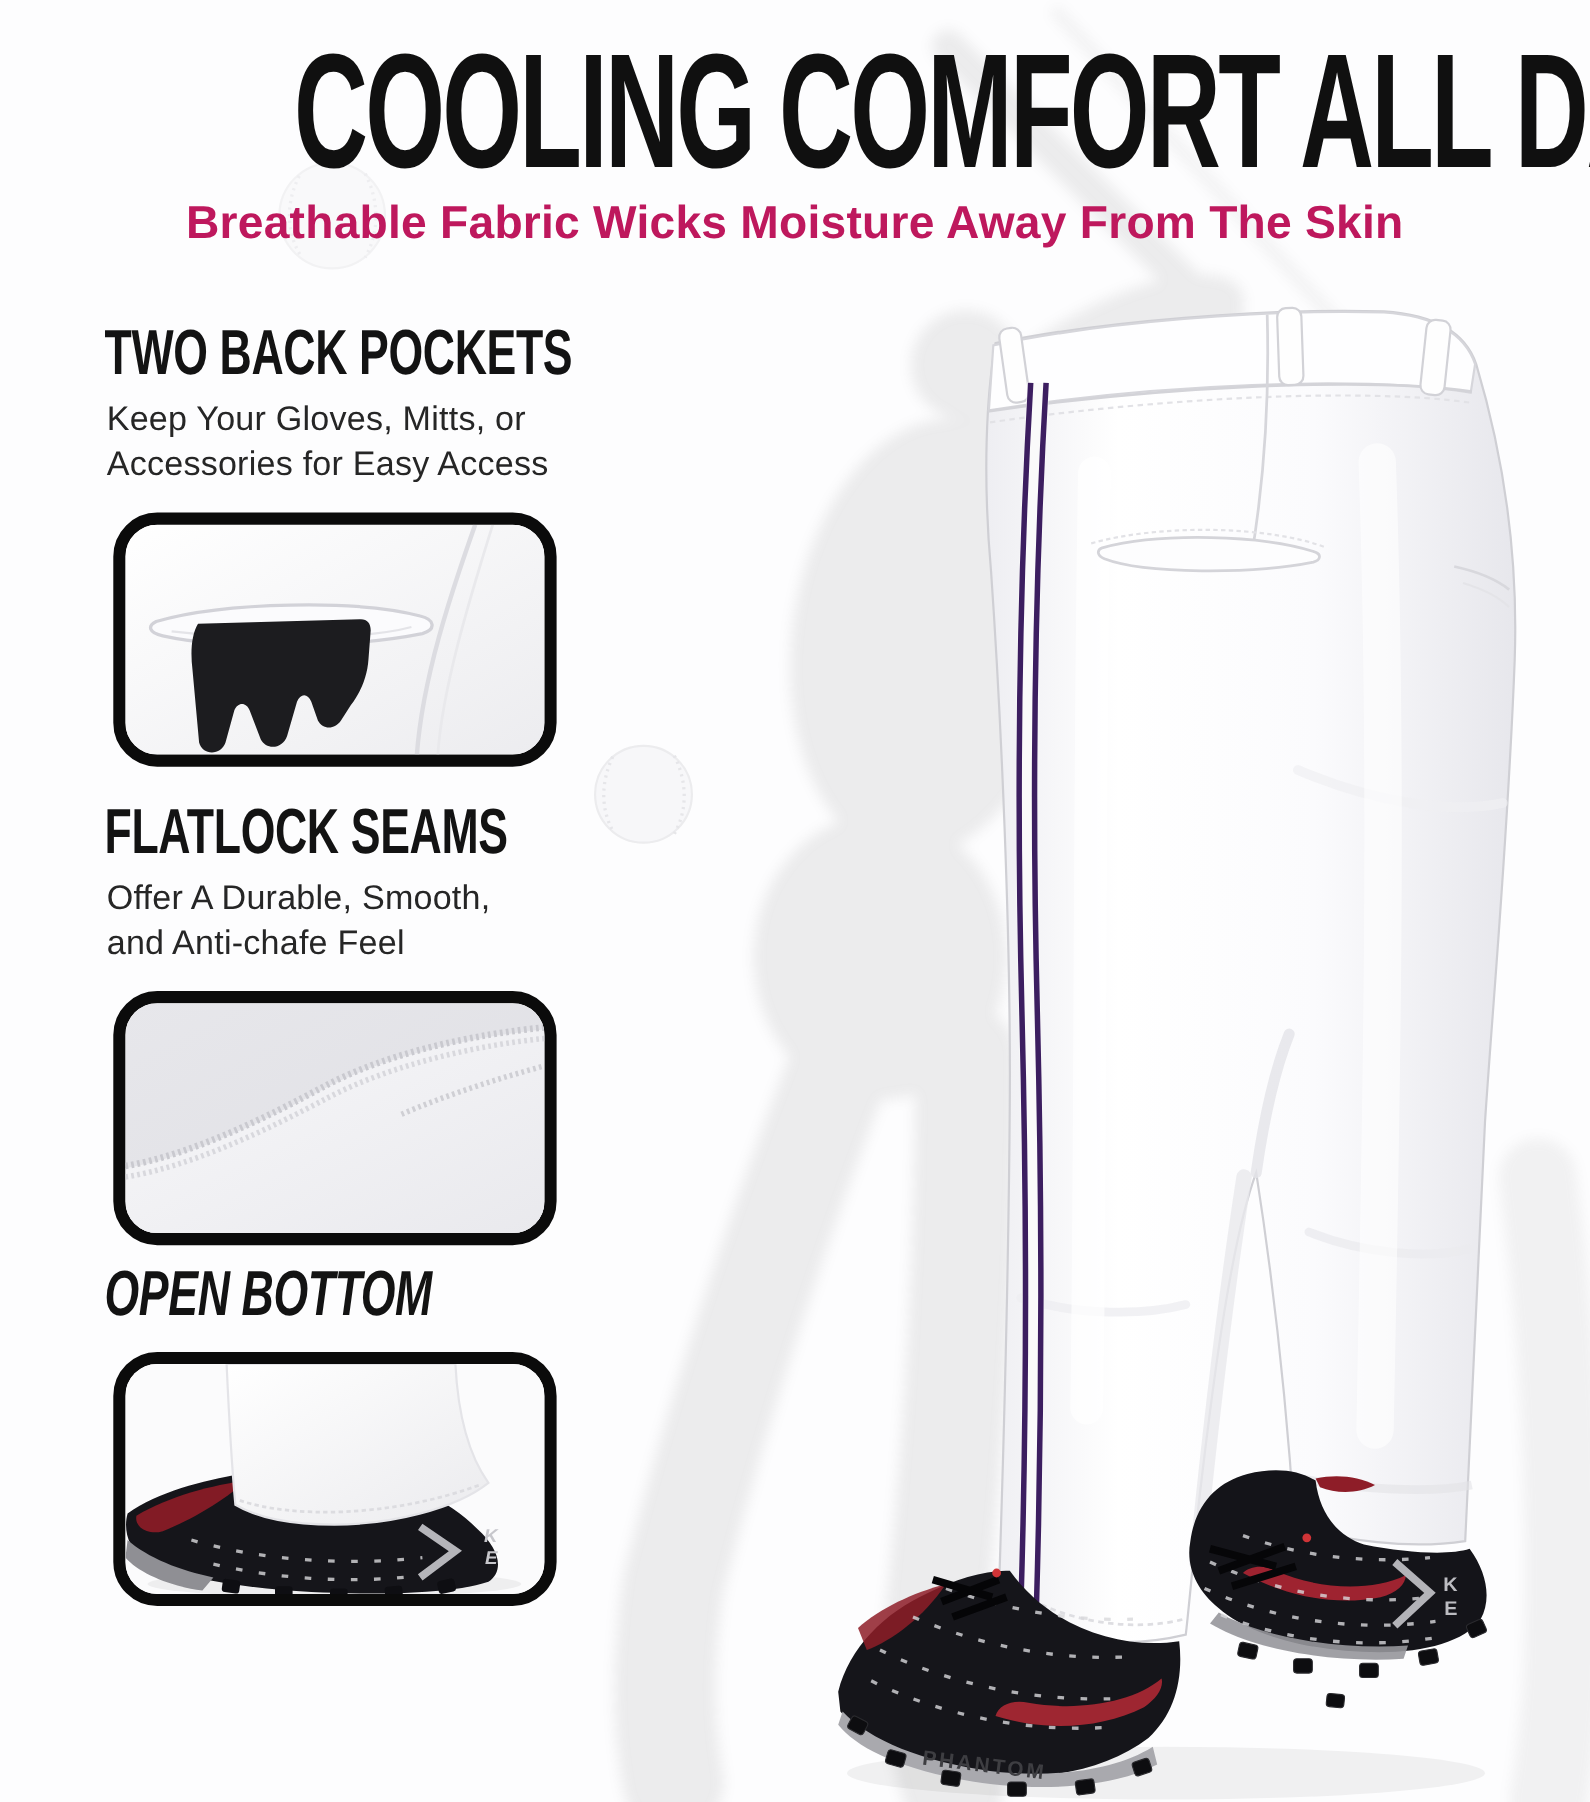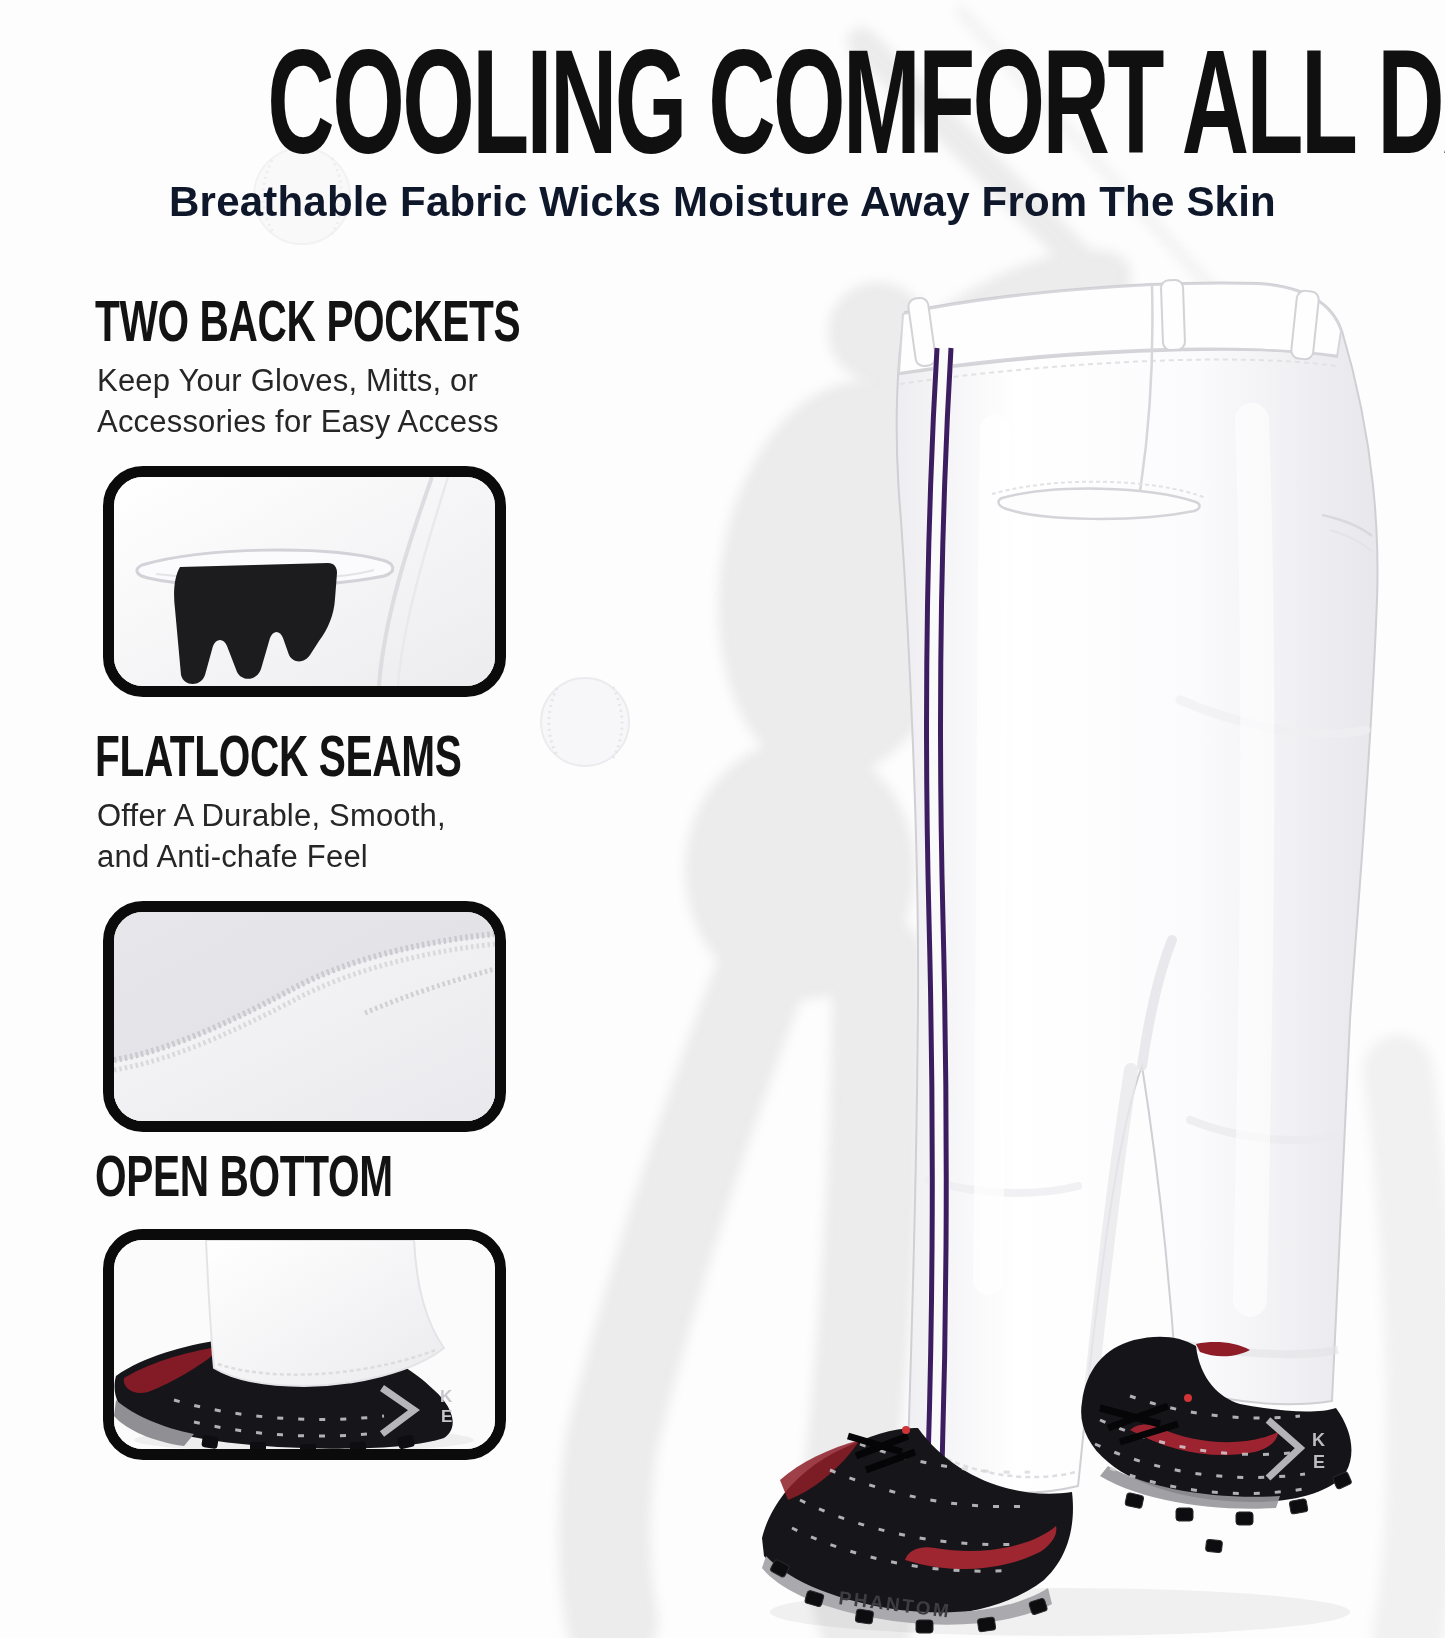--- a/index.html
+++ b/index.html
@@ -2,31 +2,31 @@
 <html><head>
 <meta charset="utf-8">
 <style>
   html,body{margin:0;padding:0;background:#ffffff;}
   .page{position:relative;width:1445px;height:1638px;overflow:hidden;
         background:#fdfdfe;font-family:"Liberation Sans",sans-serif;}
   .watermark{position:absolute;inset:0;width:1445px;height:1638px;}
   .header{position:absolute;top:28px;left:0;width:1445px;text-align:center;z-index:3;}
   .title{font-size:148px;font-weight:700;color:#101010;line-height:1;
          letter-spacing:-4px;white-space:nowrap;transform:scaleX(0.63);transform-origin:50% 50%;}
-  .subtitle{margin-top:2px;font-size:42px;font-weight:700;color:#0f172a;letter-spacing:0.2px;}
+  .subtitle{margin-top:2px;font-size:42px;font-weight:700;color:#be185d;letter-spacing:0.2px;}
   .feature{position:absolute;left:95px;width:440px;z-index:3;}
   .feature h2{margin:0;font-size:58px;font-weight:700;color:#131313;line-height:1.0;
               letter-spacing:-0.5px;white-space:nowrap;transform:scaleX(0.70);transform-origin:left center;}
   .feature p{margin:10px 0 0 2px;font-size:31px;line-height:41px;color:#262626;
              white-space:pre-line;letter-spacing:0.2px;}
   .feature .frame{box-sizing:border-box;position:relative;width:403px;height:231px;
              margin:24px 0 0 8px;border:11px solid #0b0b0b;border-radius:40px;
              overflow:hidden;background:#fff;}
   .frame svg{position:absolute;inset:0;width:100%;height:100%;}
-  .f1{top:292px;} .f2{top:727px;} .f3{top:1147px;}
+  .f1{top:292px;} .f2{top:727px;} .f3{top:1147px;font-style:italic;}
   .product{position:absolute;left:500px;top:230px;width:945px;height:1408px;z-index:2;}
 </style>
 </head>
 <body>
 
 <div class="page">
 
   <svg class="watermark" viewBox="0 0 1445 1638">
     <defs>
         <filter id="wblur" x="-30%" y="-30%" width="160%" height="160%">

